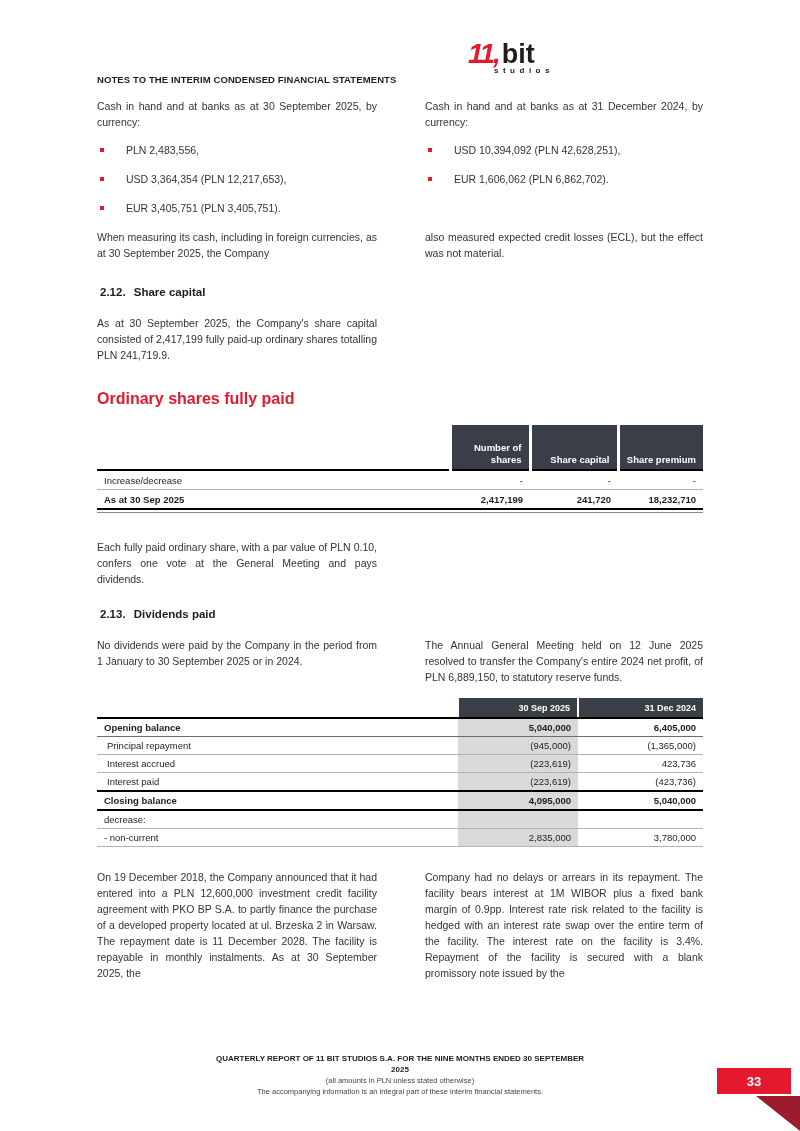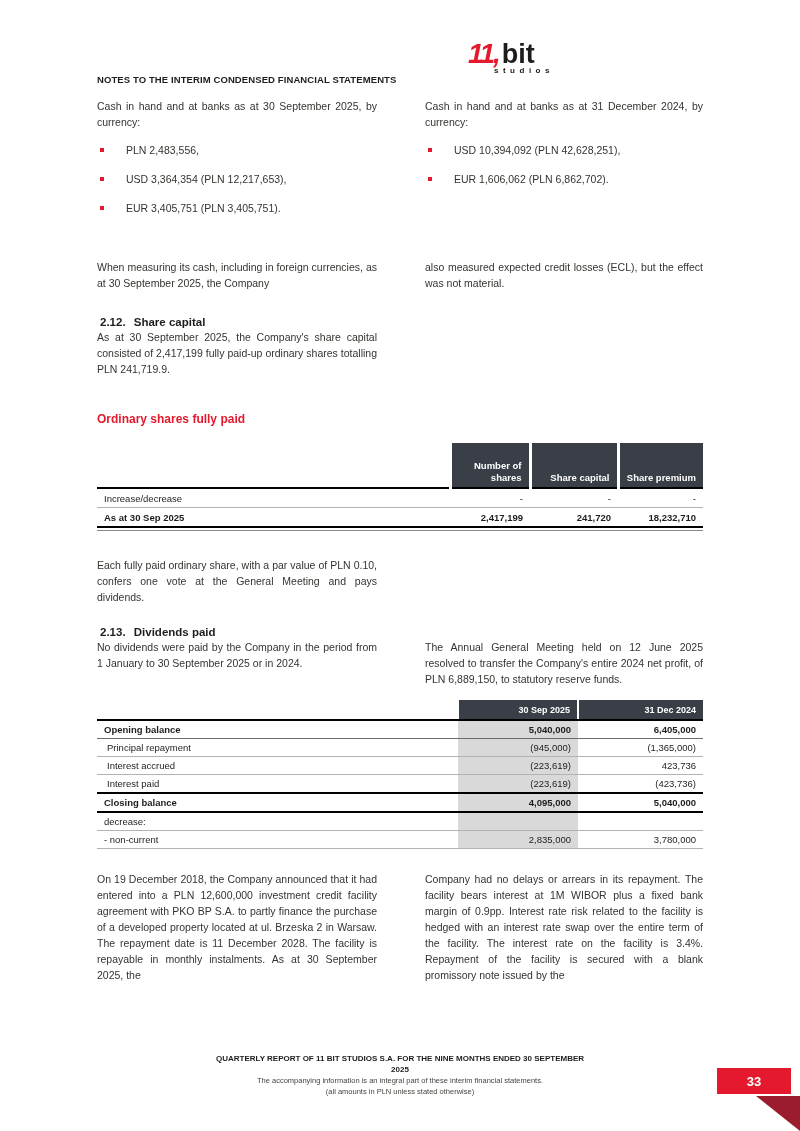--- a/index.html
+++ b/index.html
@@ -22,31 +22,31 @@
   .two-col { display:flex; justify-content:space-between; }
   .col-l { width:280px; }
   .col-r { width:278px; }
   p.body { margin:0; font-size:10.5px; line-height:16px; text-align:justify; color:#33332f; }
 
   .cash-row { margin-top:12px; }
   .lists-row { margin-top:12px; }
   .bullet-item { display:flex; align-items:flex-start; margin-bottom:13px; }
   .bullet { flex:0 0 4px; width:4px; height:4px; background:#e4192d; margin:6px 22px 0 3px; }
   .bullet-text { font-size:10.5px; line-height:16px; color:#33332f; }
-  .measure-row { margin-top:30px; }
+  .measure-row { }
 
   .sec-h { margin:25px 0 0 3px; font-size:11.5px; line-height:13px; color:#1d1d1b; }
   .sec-num { font-weight:bold; }
   .sec-title { font-weight:bold; margin-left:5px; }
   .h-212 { margin-top:25px; }
   .h-213 { margin-top:21px; }
   .h-214 { margin-top:22px; }
 
-  .para-block { }
-  .red-h { margin:35px 0 0 0; font-size:12px; font-weight:bold; color:#e4192d; }
+  .para-block { margin-top:16px; }
+  .red-h { margin:27px 0 0 0; font-size:16px; font-weight:bold; color:#e4192d; }
 
   table.tbl { border-collapse:collapse; table-layout:fixed; width:606px; }
   .tbl th, .tbl td { padding:3px 7px; font-size:9.5px; color:#1d1d1b; }
   .tbl .num { text-align:right; }
   .tbl tr.b td { font-weight:bold; }
 
   
   .share-tbl { margin-top:17px; }
   .share-tbl thead th { border-bottom:2.5px solid #000; }
   .share-tbl th.dark {
@@ -274,20 +274,20 @@
         </div>
       <div class="col-r">
           <p class="body">Company had no delays or arrears in its repayment. The facility bears interest at 1M WIBOR plus a fixed bank margin of 0.9pp. Interest rate risk related to the facility is hedged with an interest rate swap over the entire term of the facility. The interest rate on the facility is 3.4%. Repayment of the facility is secured with a blank promissory note issued by the</p>
         </div>
     </div>
 
   </div>
 
   <div class="footer">
     <div class="footer-title">QUARTERLY REPORT OF 11 BIT STUDIOS S.A. FOR THE NINE MONTHS ENDED 30 SEPTEMBER 2025</div>
+    <div class="footer-note">(all amounts in PLN unless stated otherwise)</div>
     <div class="footer-note">The accompanying information is an integral part of these interim financial statements.</div>
-    <div class="footer-note">(all amounts in PLN unless stated otherwise)</div>
   </div>
 
   <div class="page-badge">33</div>
   <div class="corner-triangle"></div>
 
 </div>
 
 </body></html>

